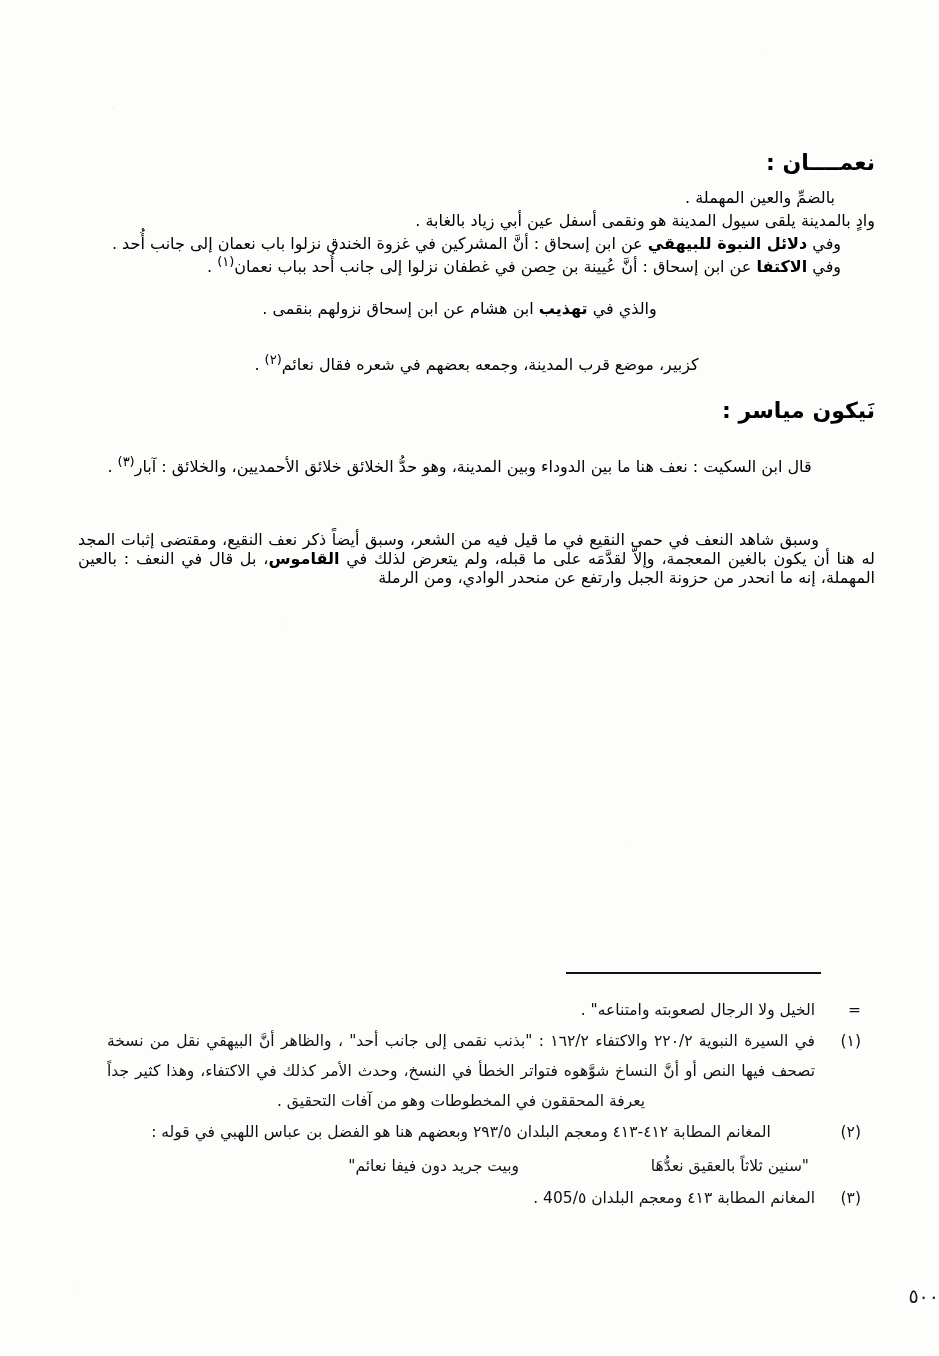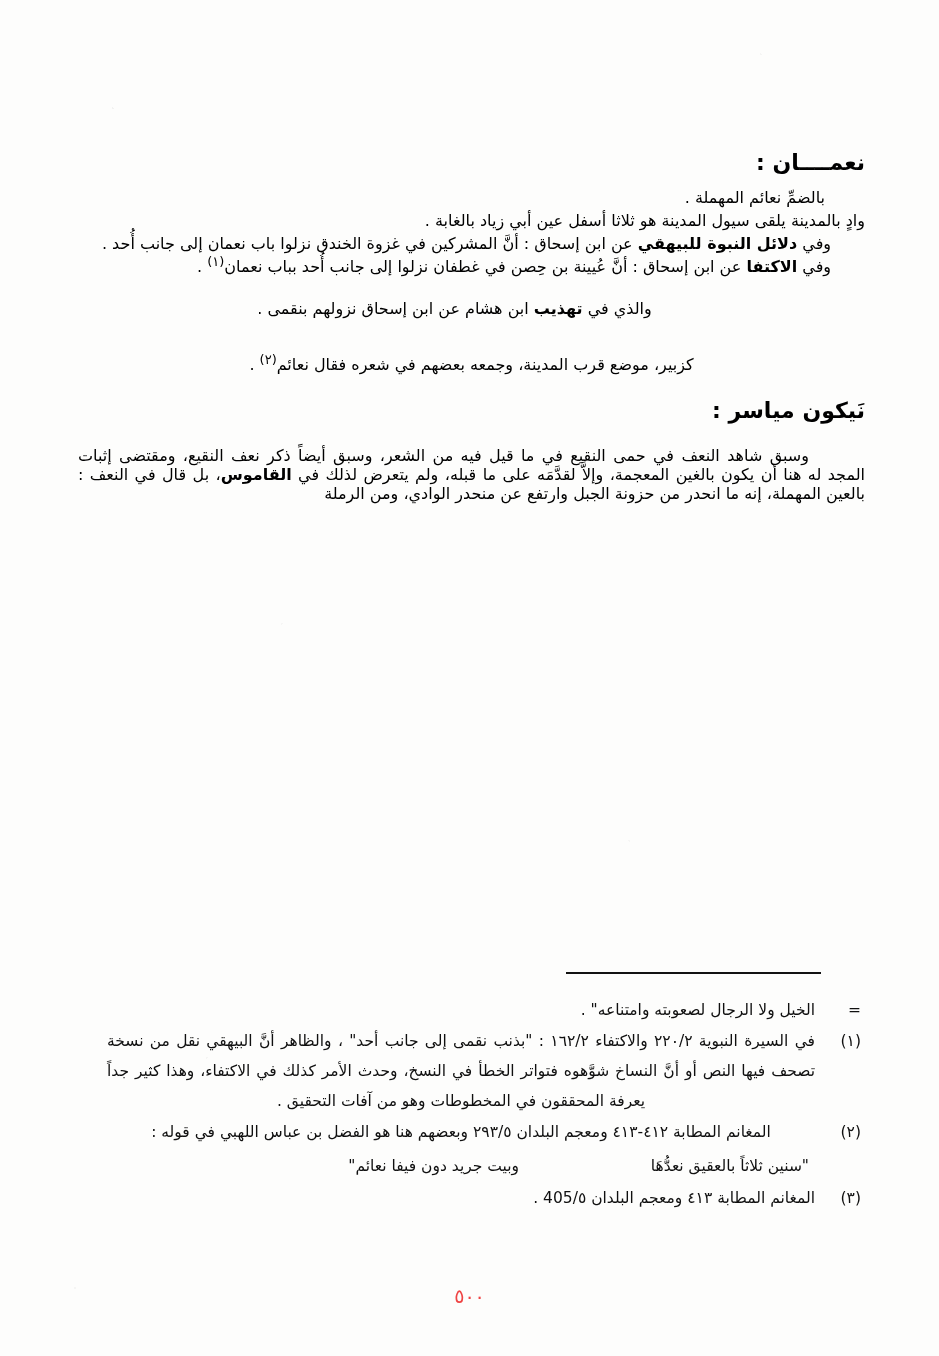--- a/index.html
+++ b/index.html
@@ -33,21 +33,21 @@
       radial-gradient(circle at 22% 78%, rgba(0,0,0,.04) 0 1px, transparent 1px),
       radial-gradient(circle at 90% 88%, rgba(0,0,0,.03) 0 1px, transparent 1px),
       radial-gradient(circle at 8% 95%, rgba(0,0,0,.04) 0 1px, transparent 1px),
       radial-gradient(circle at 55% 20%, rgba(0,0,0,.03) 0 1px, transparent 1px);
     opacity: .85;
   }
 
   .content {
     position: absolute;
     top: 140px;
-    right: 74px;
+    right: 64px;
     left: 78px;
   }
   .entry-head {
     font-size: 22px;
     font-weight: bold;
     letter-spacing: 1px;
     line-height: 46px;
     margin: 0 0 2px 0;
     text-align: right;
     padding-right: 0;
@@ -55,21 +55,21 @@
   }
   .para {
     margin: 0 0 4px 0;
     text-align: justify;
     text-align-last: right;
     direction: rtl;
   }
   .para.indent { text-indent: 34px; }
   .para.center-last { text-align-last: center; margin-top: 23px; }
   .para.right-pad { padding-right: 40px; }
-  .para.big-indent { text-indent: 56px; }
+  .para.big-indent { text-indent: 56px; margin-top: 40px; }
   .src { font-weight: bold; }
   .sup {
     font-size: 13px;
     vertical-align: super;
     line-height: 0;
   }
 
   .spacer-sm { height: 10px; }
 
   
@@ -137,43 +137,42 @@
     padding-right: 40px;
     text-align: right;
   }
 
   
   .page-number {
     position: absolute;
     top: 1285px;
     left: 0;
     right: 0;
-    text-align: center;
     font-size: 19px;
     letter-spacing: 3px;
-    color: #ef4444;
+    color: #0f172a;
     font-family: "DejaVu Sans", sans-serif;
   }
 </style>
 </head>
 <body>
 
 <div class="page">
   <div class="paper-noise"></div>
 
   <div class="content">
 
     <div class="entry-head">نعمــــان :</div>
 
     <div class="para right-pad">
-      <span>بالضمِّ نعائم المهملة .</span>
+      <span>بالضمِّ والعين المهملة .</span>
     </div>
 
     <div class="para">
-      <span>وادٍ بالمدينة يلقى سيول المدينة هو ثلاثا أسفل عين أبي زياد بالغابة .</span>
+      <span>وادٍ بالمدينة يلقى سيول المدينة هو ونقمى أسفل عين أبي زياد بالغابة .</span>
     </div>
 
     <div class="para indent">
       <span>وفي </span><span class="src">دلائل النبوة للبيهقي</span><span> عن ابن إسحاق : أنَّ المشركين في غزوة الخندق نزلوا باب نعمان إلى جانب أُحد .</span>
     </div>
 
     <div class="para indent">
       <span>وفي </span><span class="src">الاكتفا</span><span> عن ابن إسحاق : أنَّ عُيينة بن حِصن في غطفان نزلوا إلى جانب أُحد بباب نعمان</span><span class="sup">(١)</span><span> .</span>
     </div>
 
@@ -185,20 +184,23 @@
 
 
     <div class="para center-last">
       <span>كزبير، موضع قرب المدينة، وجمعه بعضهم في شعره فقال نعائم</span><span class="sup">(٢)</span><span> .</span>
     </div>
 
     <div class="spacer-sm"></div>
 
     <div class="entry-head">نَيكون مياسر :</div>
 
+    <div class="para indent center-last">
+      <span>قال ابن السكيت : نعف هنا ما بين الدوداء وبين المدينة، وهو حدُّ الخلائق خلائق الأحمديين، والخلائق : آبار</span><span class="sup">(٣)</span><span> .</span>
+    </div>
 
     <div class="spacer-sm"></div>
 
     <div class="para big-indent">
       <span>وسبق شاهد النعف في حمى النقيع في ما قيل فيه من الشعر، وسبق أيضاً ذكر نعف النقيع، ومقتضى إثبات المجد له هنا أن يكون بالغين المعجمة، وإلاَّ لقدَّمَه على ما قبله، ولم يتعرض لذلك في </span><span class="src">القاموس</span><span>، بل قال في النعف : بالعين المهملة، إنه ما انحدر من حزونة الجبل وارتفع عن منحدر الوادي، ومن الرملة</span>
     </div>
 
   </div>
 
   <div class="fn-rule"></div>

